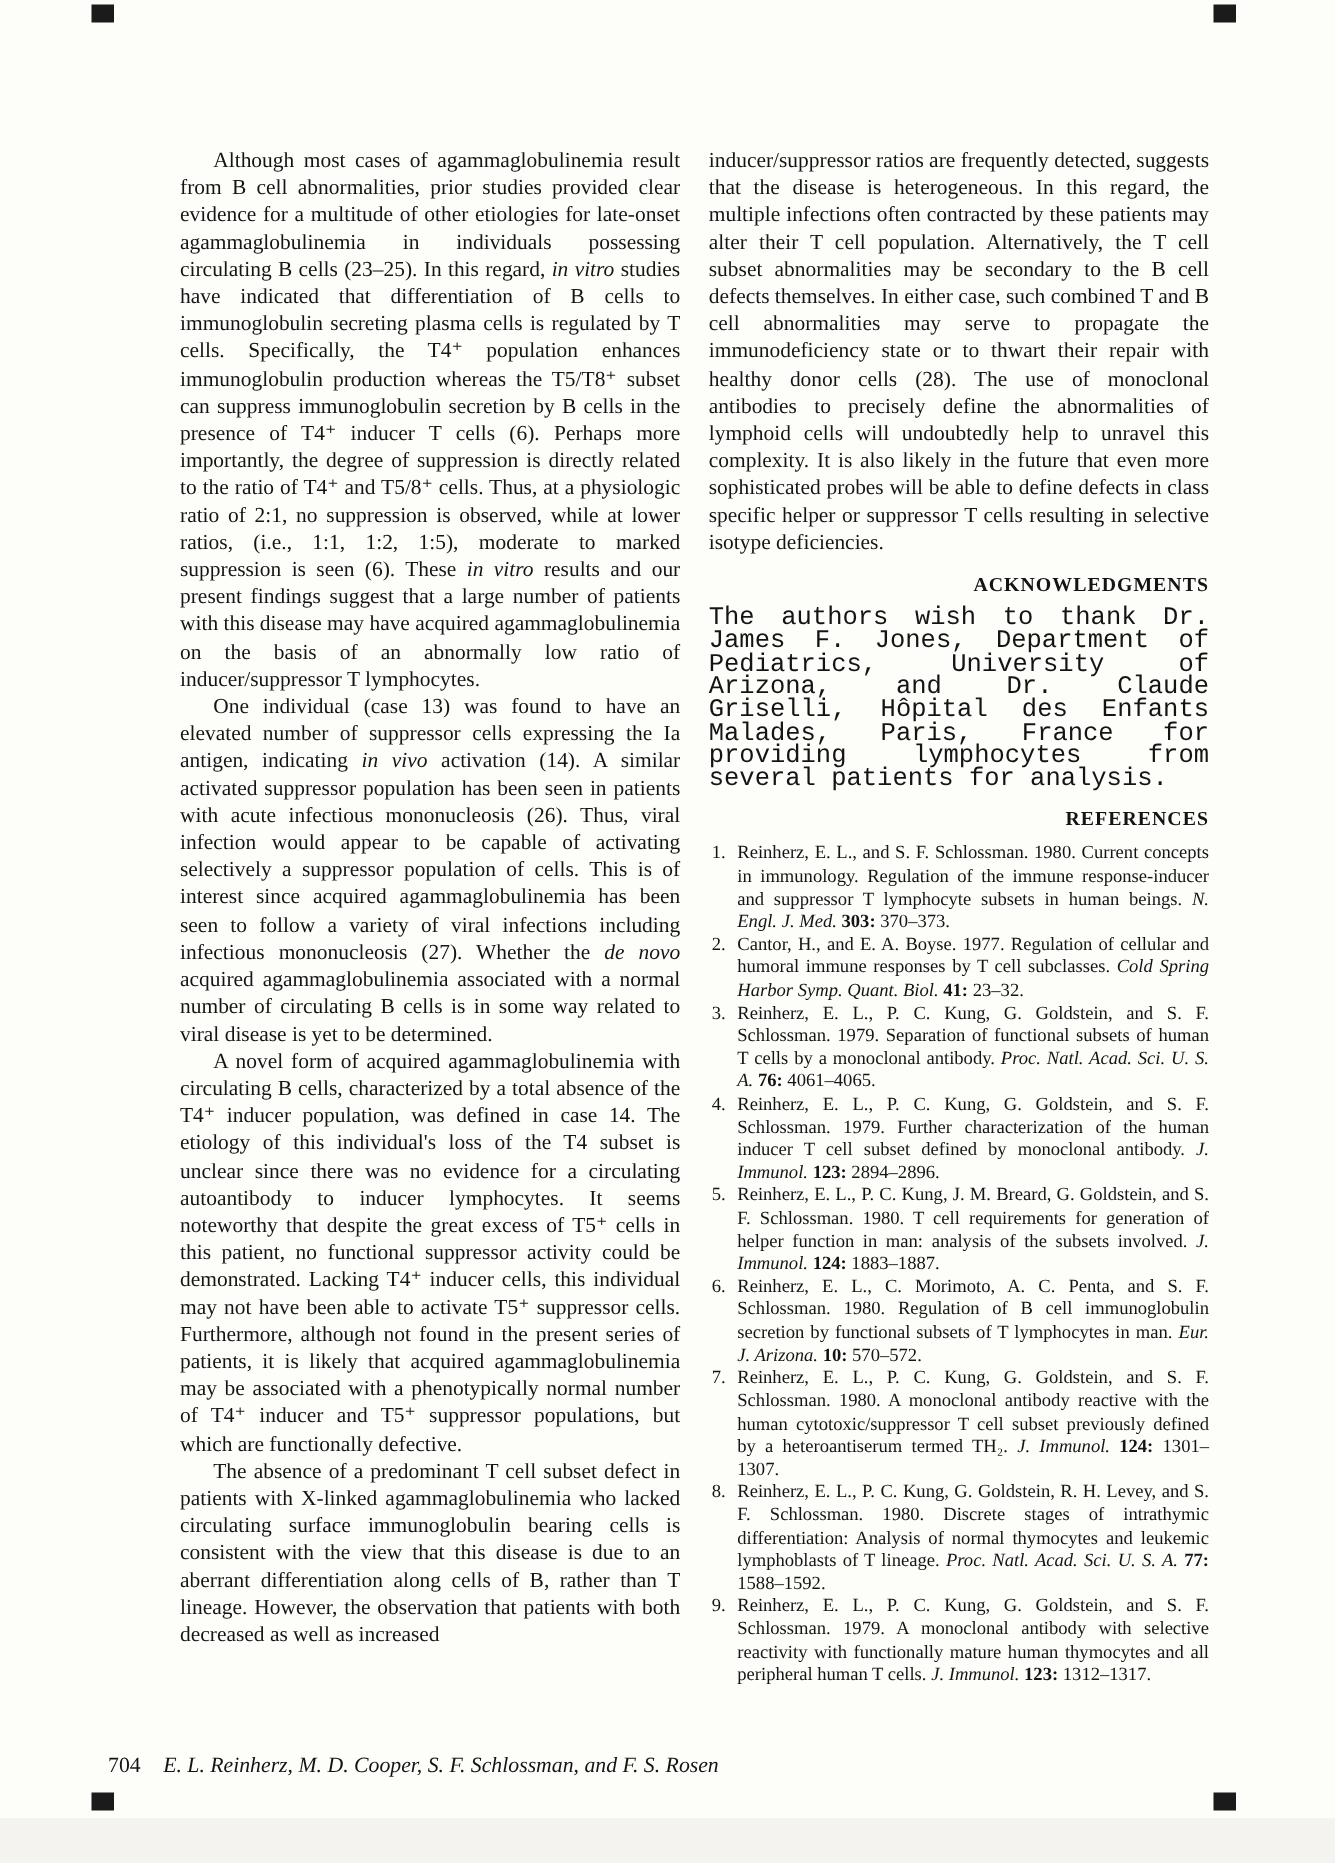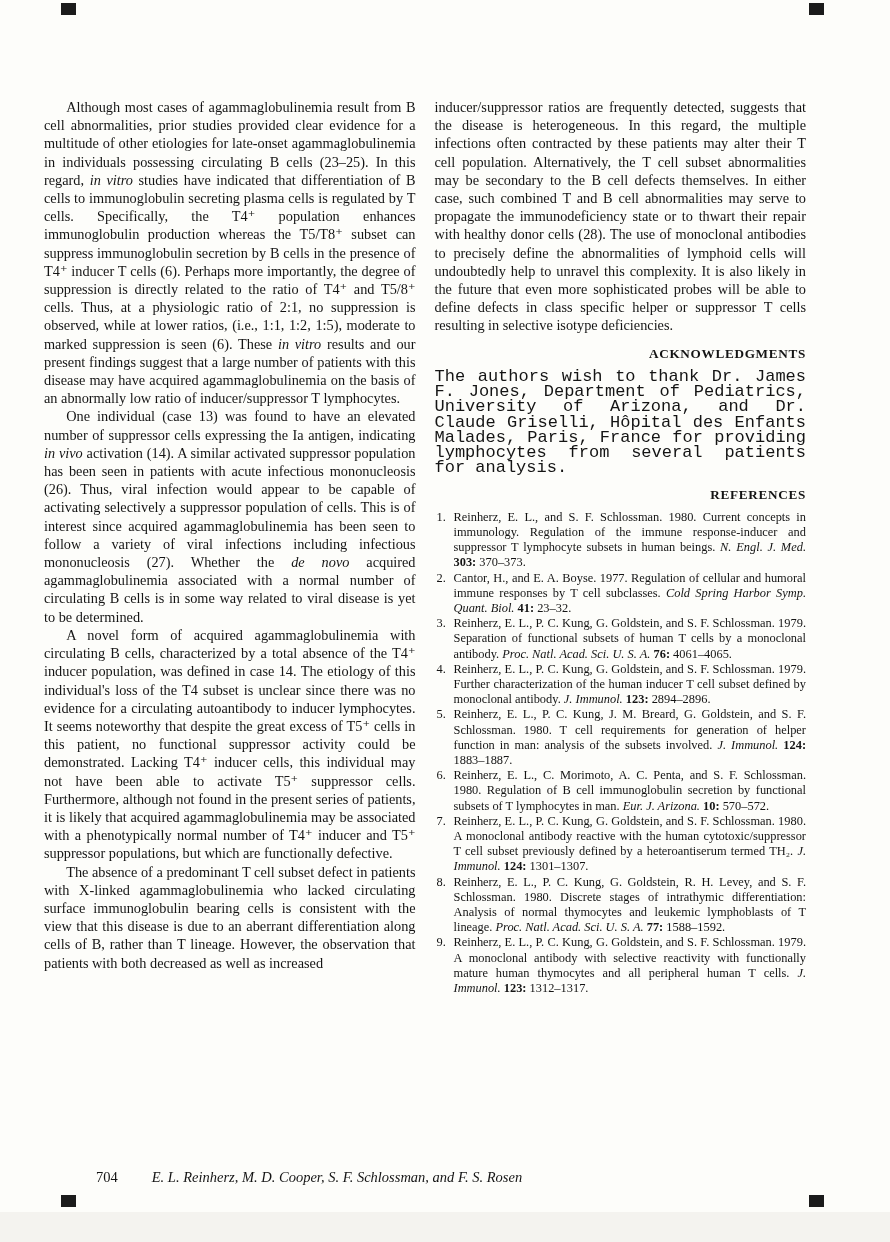--- a/index.html
+++ b/index.html
@@ -6,21 +6,21 @@
   html, body { background: #f4f3ef; }
   .page {
     position: relative;
     width: 890px;
     height: 1212px;
     margin: 0 auto;
     background: #fdfdfa;
     color: #141414;
     font-family: "Liberation Serif", "DejaVu Serif", serif;
     overflow: hidden;
-    padding: 98px 84px 0 44px;
+    padding: 98px 84px 0 120px;
   }
   .corner-mark {
     position: absolute;
     background: #1b1b1b;
     width: 15px;
     height: 12px;
   }
   .corner-mark.tl { left: 61px; top: 3px; }
   .corner-mark.tr { right: 66px; top: 3px; }
   .corner-mark.bl { left: 61px; bottom: 5px; }
@@ -60,31 +60,31 @@
     line-height: 15.2px;
     text-align: justify;
   }
   .ref-num {
     position: absolute;
     left: 2px;
     top: 0;
   }
   .footer {
     position: absolute;
-    left: 96px;
+    left: 72px;
     right: 84px;
     bottom: 26px;
     font-size: 14.5px;
     display: flex;
     align-items: baseline;
   }
   .page-num { font-weight: normal; }
   .running-authors {
     font-style: italic;
-    margin-left: 34px;
+    margin-left: 15px;
   }
 </style>
 </head>
 <body>
 
 <div class="page">
 
   <div class="corner-mark tl"></div>
   <div class="corner-mark tr"></div>
   <div class="corner-mark bl"></div>

